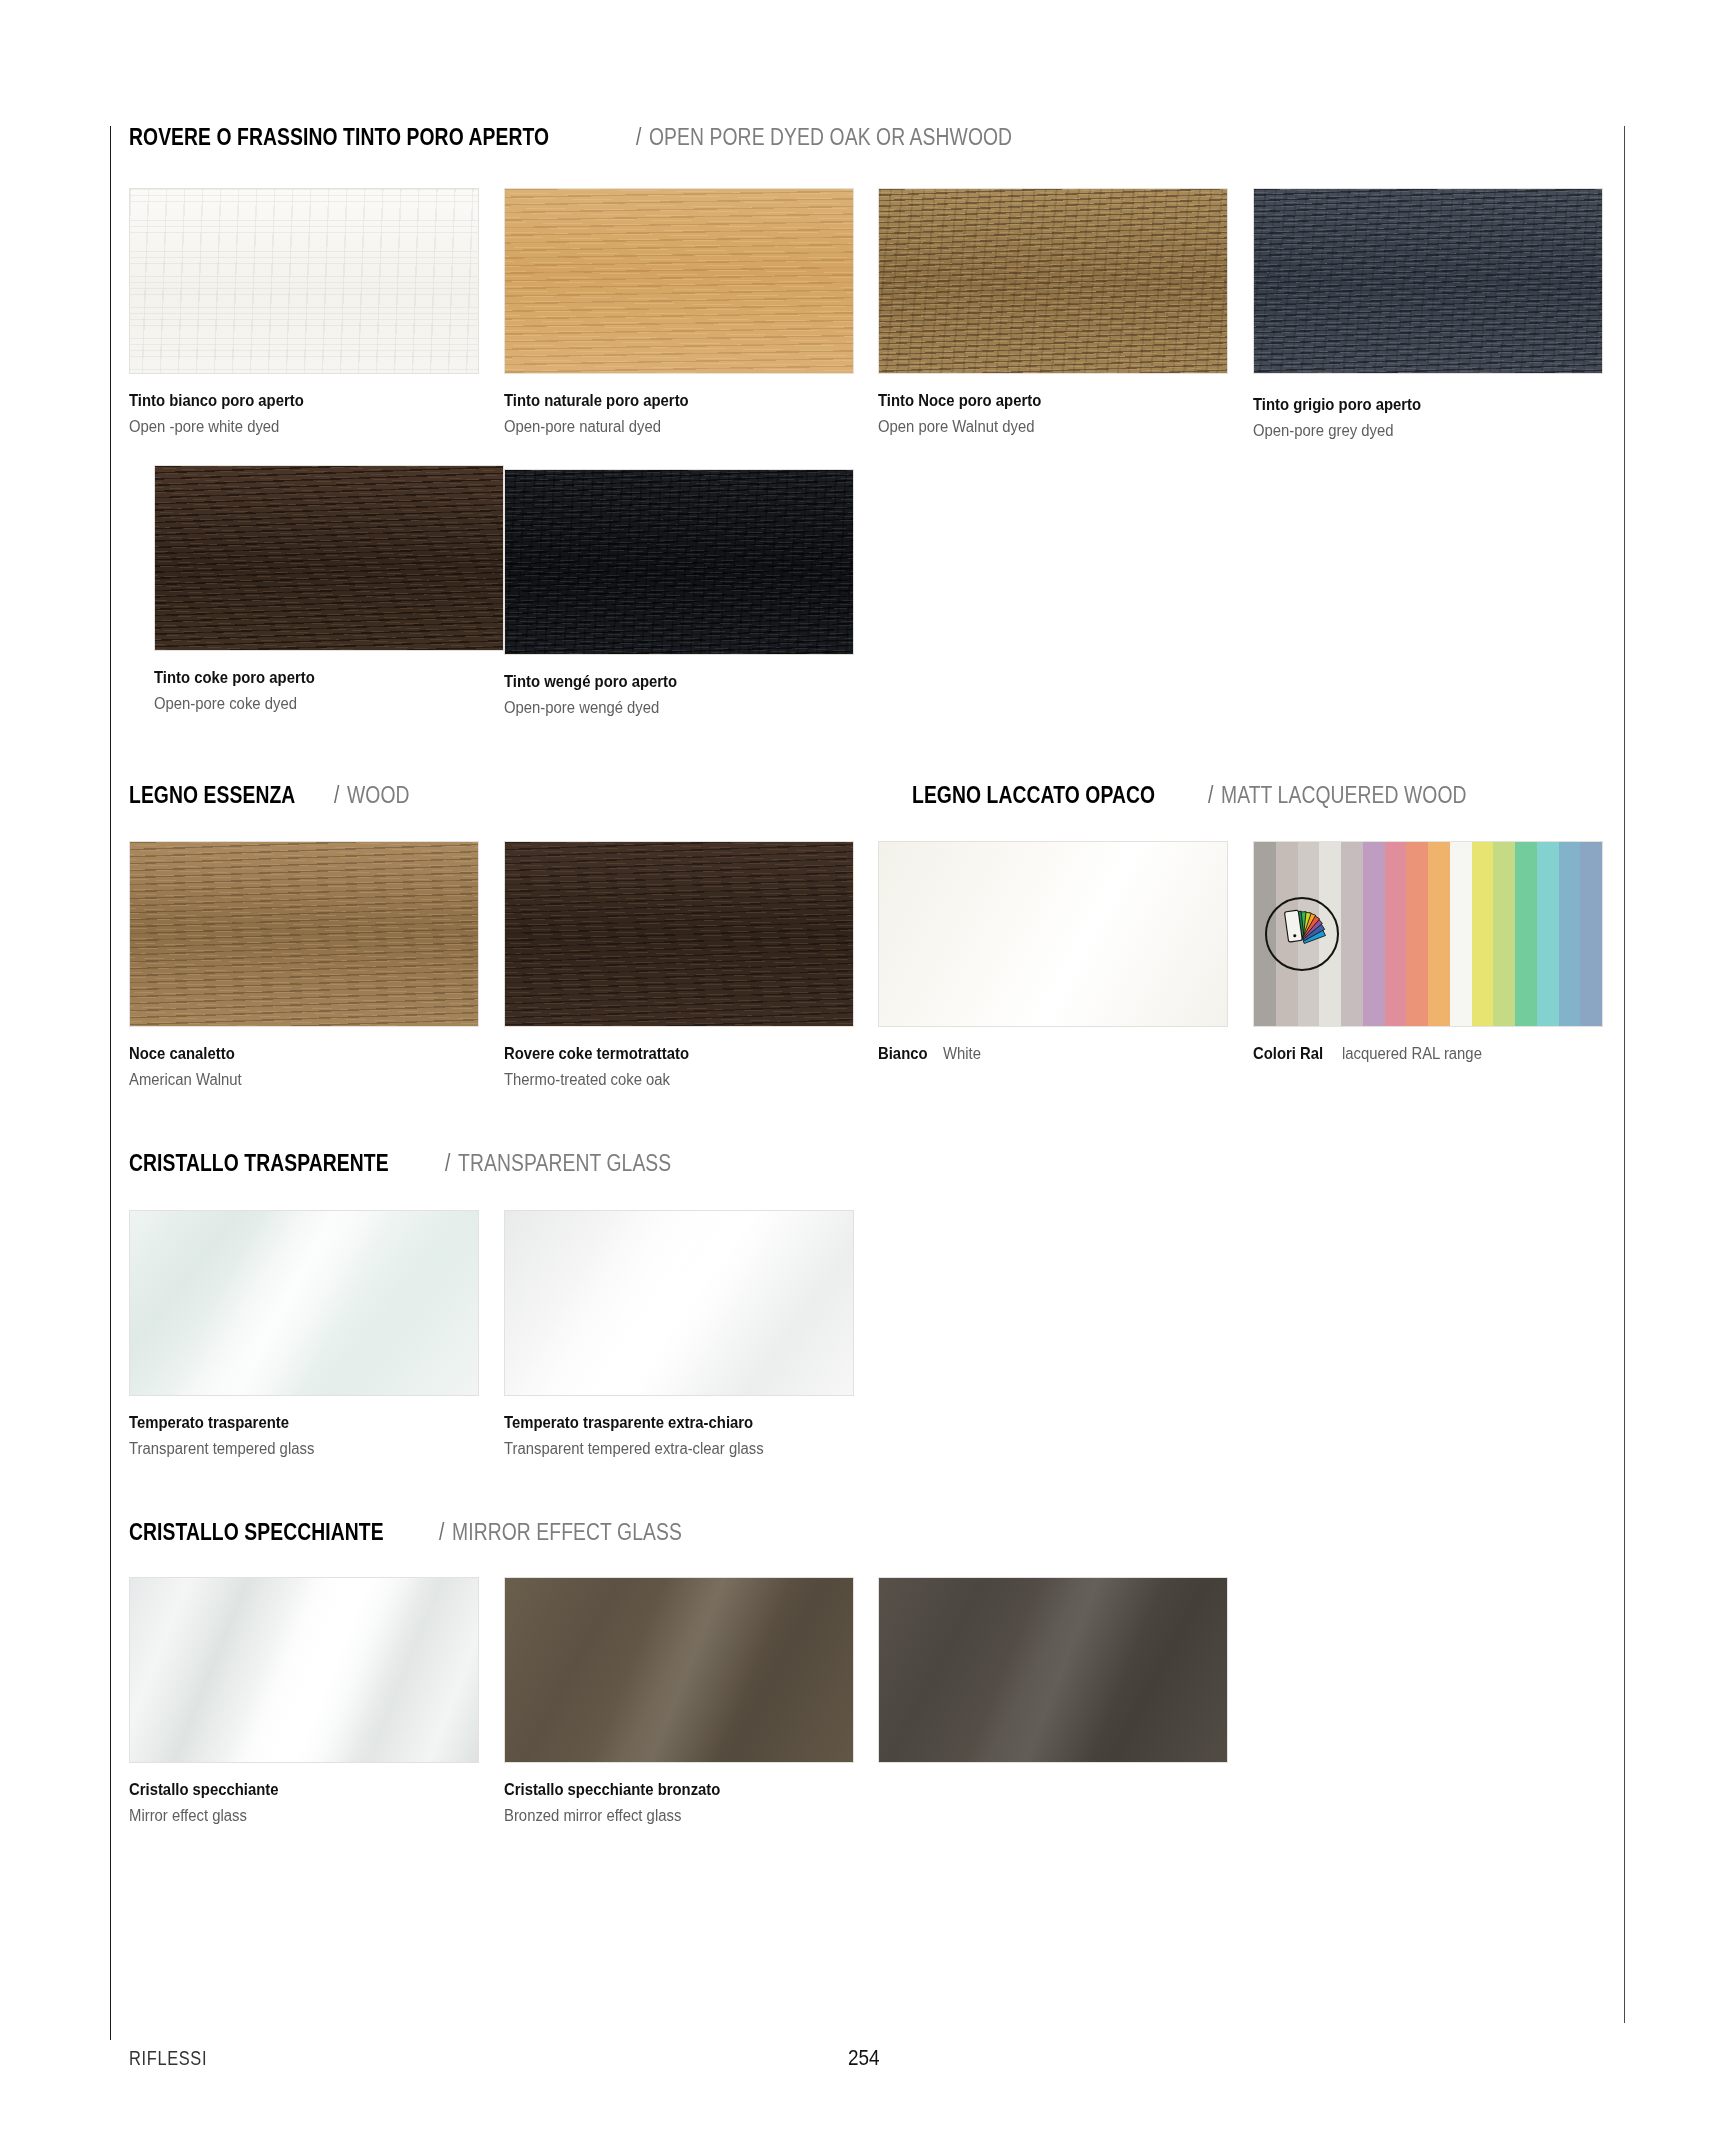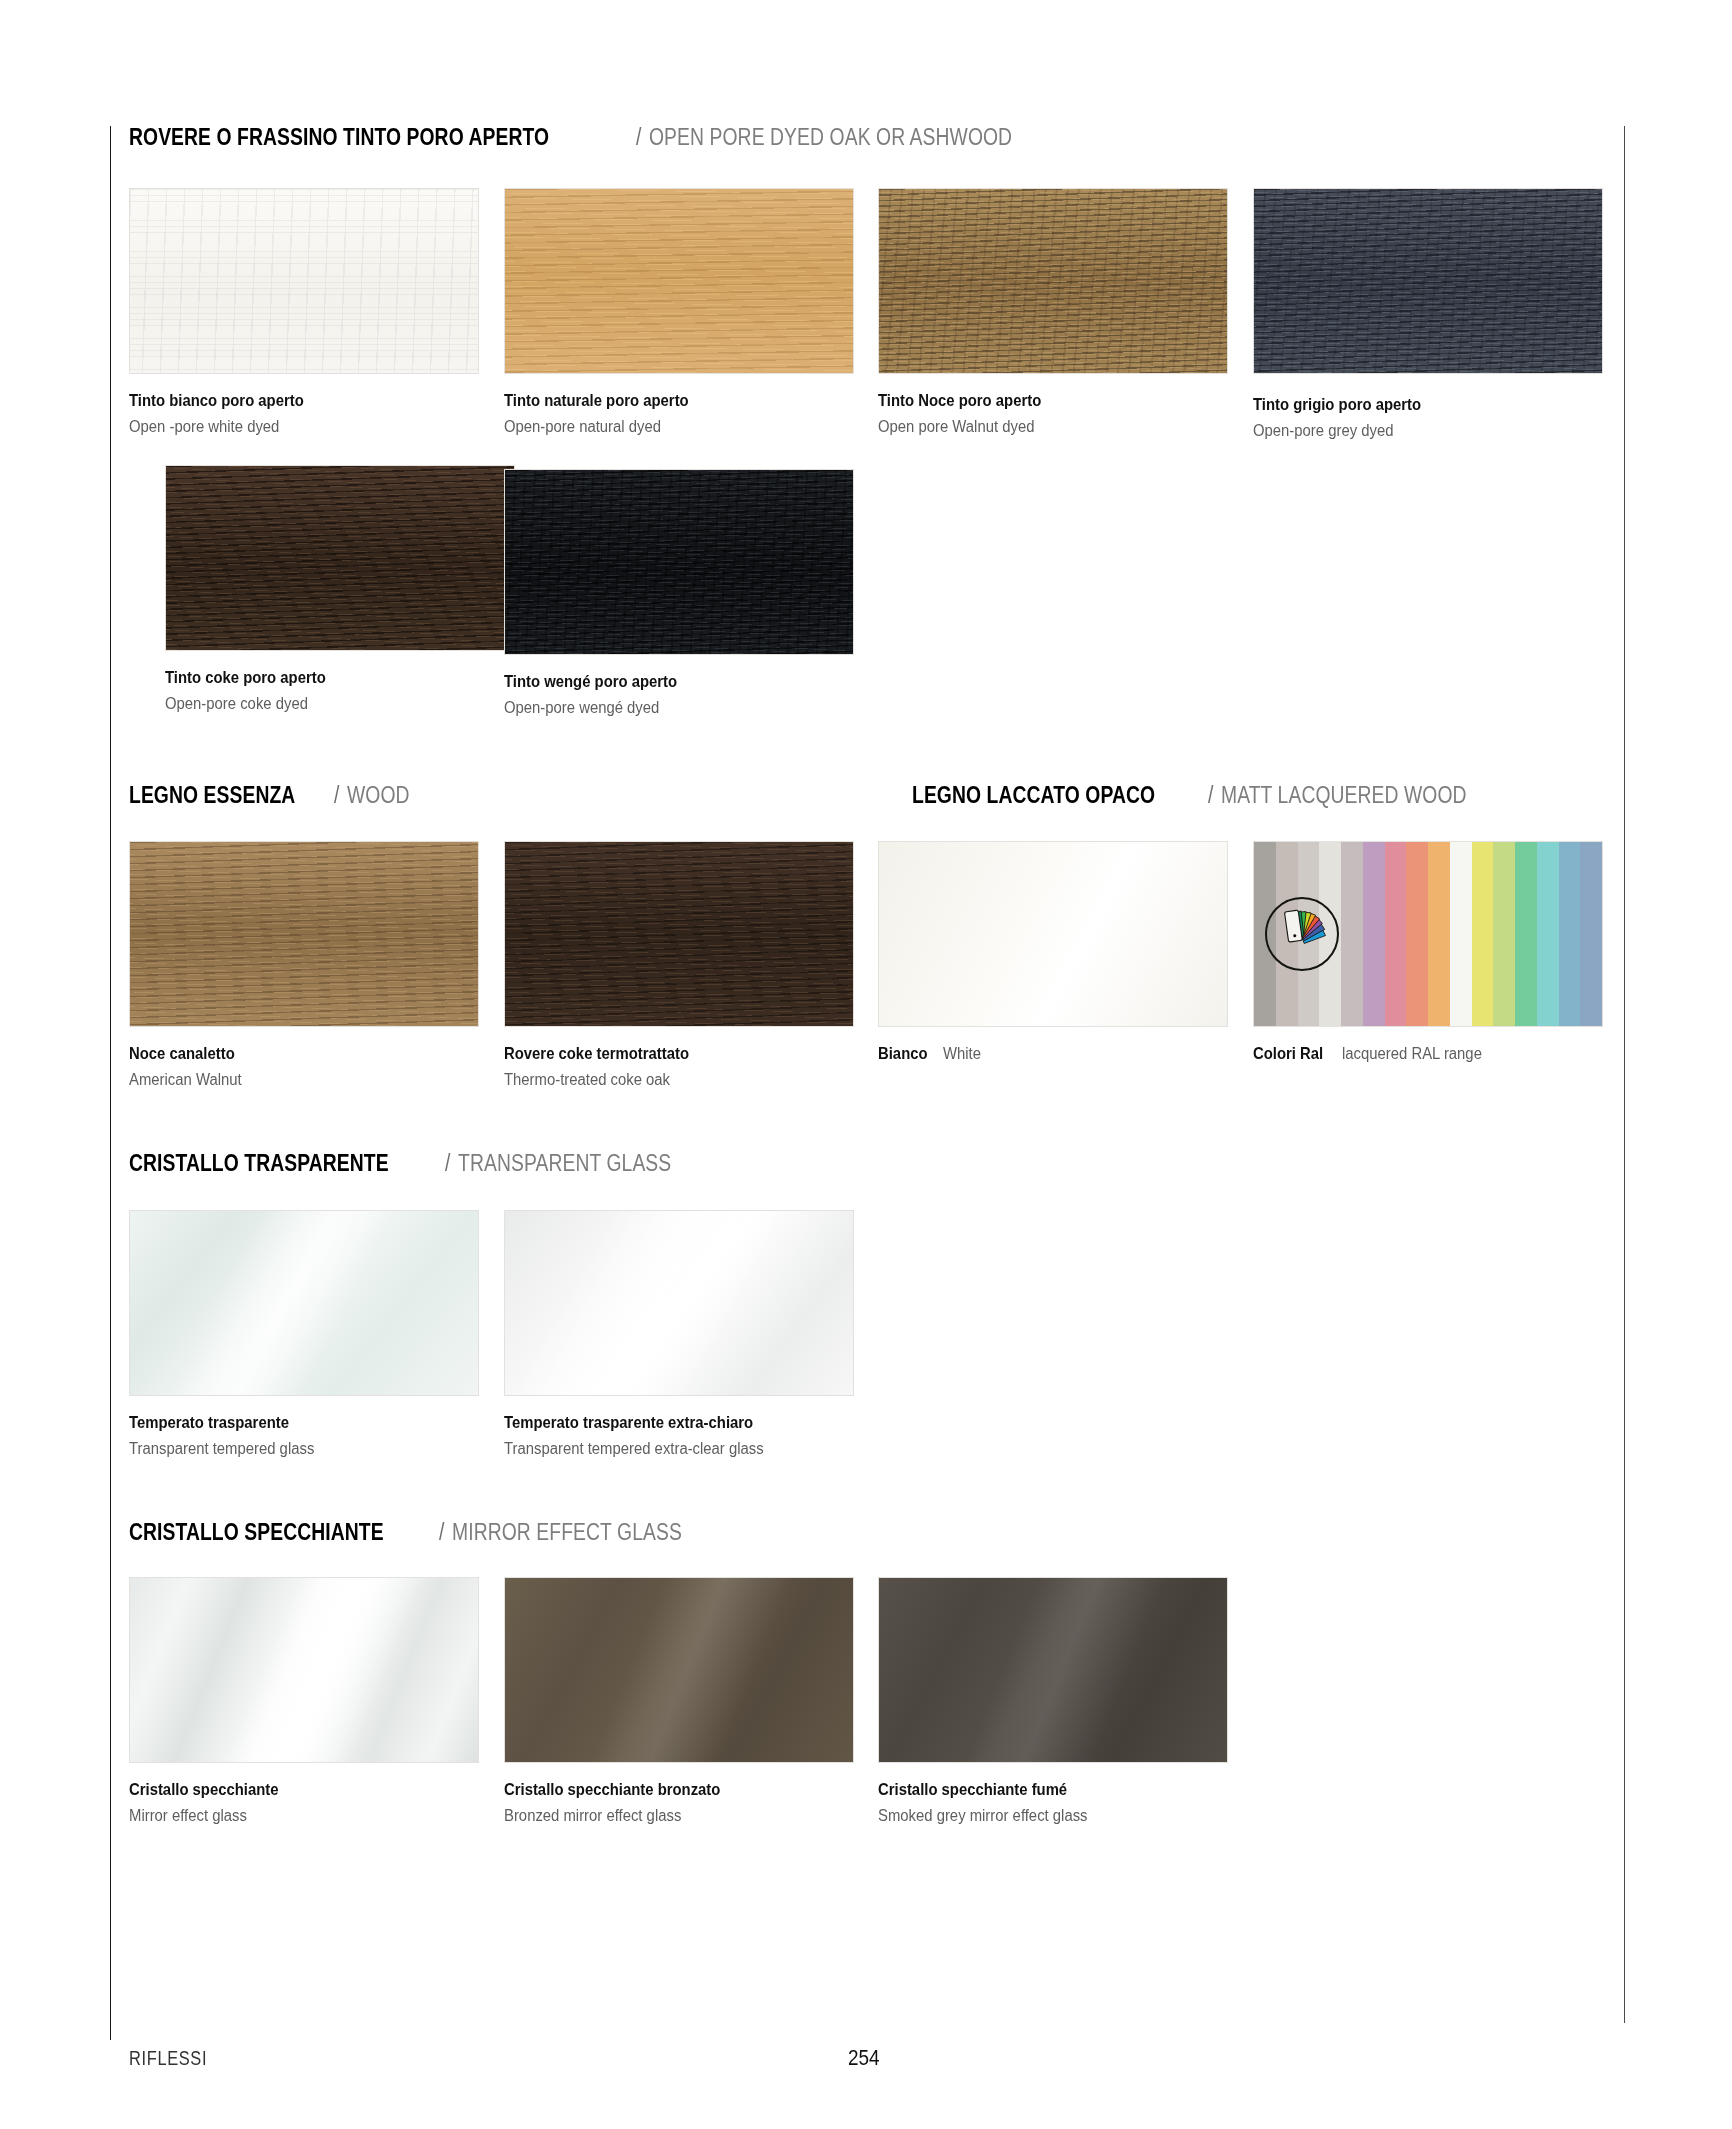--- a/index.html
+++ b/index.html
@@ -207,21 +207,21 @@
            repeating-linear-gradient(183deg, rgba(130,140,155,.30) 0 0.7px, rgba(0,0,0,0) 0.7px 4.2px),
            repeating-linear-gradient(95deg, rgba(20,22,28,.18) 0 2.1px, rgba(0,0,0,0) 2.1px 10.4px),
            linear-gradient(180deg,#474d58 0%,#383e49 50%,#454b56 100%);"></div>
     </div>
     <div class="cap" style="margin-top:19.4px;">
       <span class="name">Tinto grigio poro aperto</span>
       <span class="sub">Open-pore grey dyed</span>
     </div>
   </div>
 
-  <div class="cell" style="left:129px; top:465px;padding-left:36px;">
+  <div class="cell" style="left:118px; top:465px;padding-left:36px;">
     <div class="swatch">
       <div class="tex" style="background:
            repeating-linear-gradient(178deg, rgba(10,6,4,.55) 0 1.4px, rgba(0,0,0,0) 1.4px 6.2px),
            repeating-linear-gradient(183deg, rgba(125,96,70,.32) 0 0.7px, rgba(0,0,0,0) 0.7px 4.9px),
            linear-gradient(180deg,#4a3629 0%,#33251b 55%,#403023 100%);"></div>
     </div>
     <div class="cap">
       <span class="name">Tinto coke poro aperto</span>
       <span class="sub">Open-pore coke dyed</span>
     </div>
@@ -400,23 +400,19 @@
     </div>
   </div>
 
   <div class="cell" style="left:878px; top:1577px;">
     <div class="swatch">
       <div class="tex" style="background:
            linear-gradient(118deg,#57514a 0%,#4b463f 24%,#565049 46%,#443f39 74%,#524c45 100%);"></div>
       <div class="sheen" style="background:
            linear-gradient(112deg, rgba(255,255,255,0) 38%, rgba(255,255,255,.10) 52%, rgba(255,255,255,0) 68%);"></div>
     </div>
-    <div class="cap">
-      <span class="name">Cristallo specchiante fumé</span>
-      <span class="sub">Smoked grey mirror effect glass</span>
-    </div>
   </div>
 
   <div class="footer-brand">RIFLESSI</div>
   <div class="footer-page">254</div>
 
 </div>
 
 
 </body></html>

